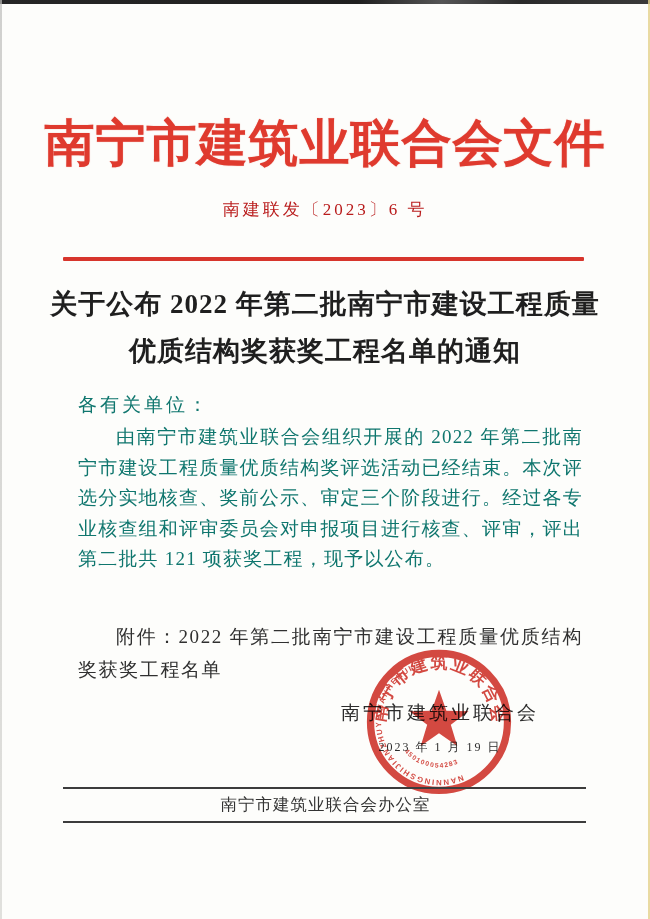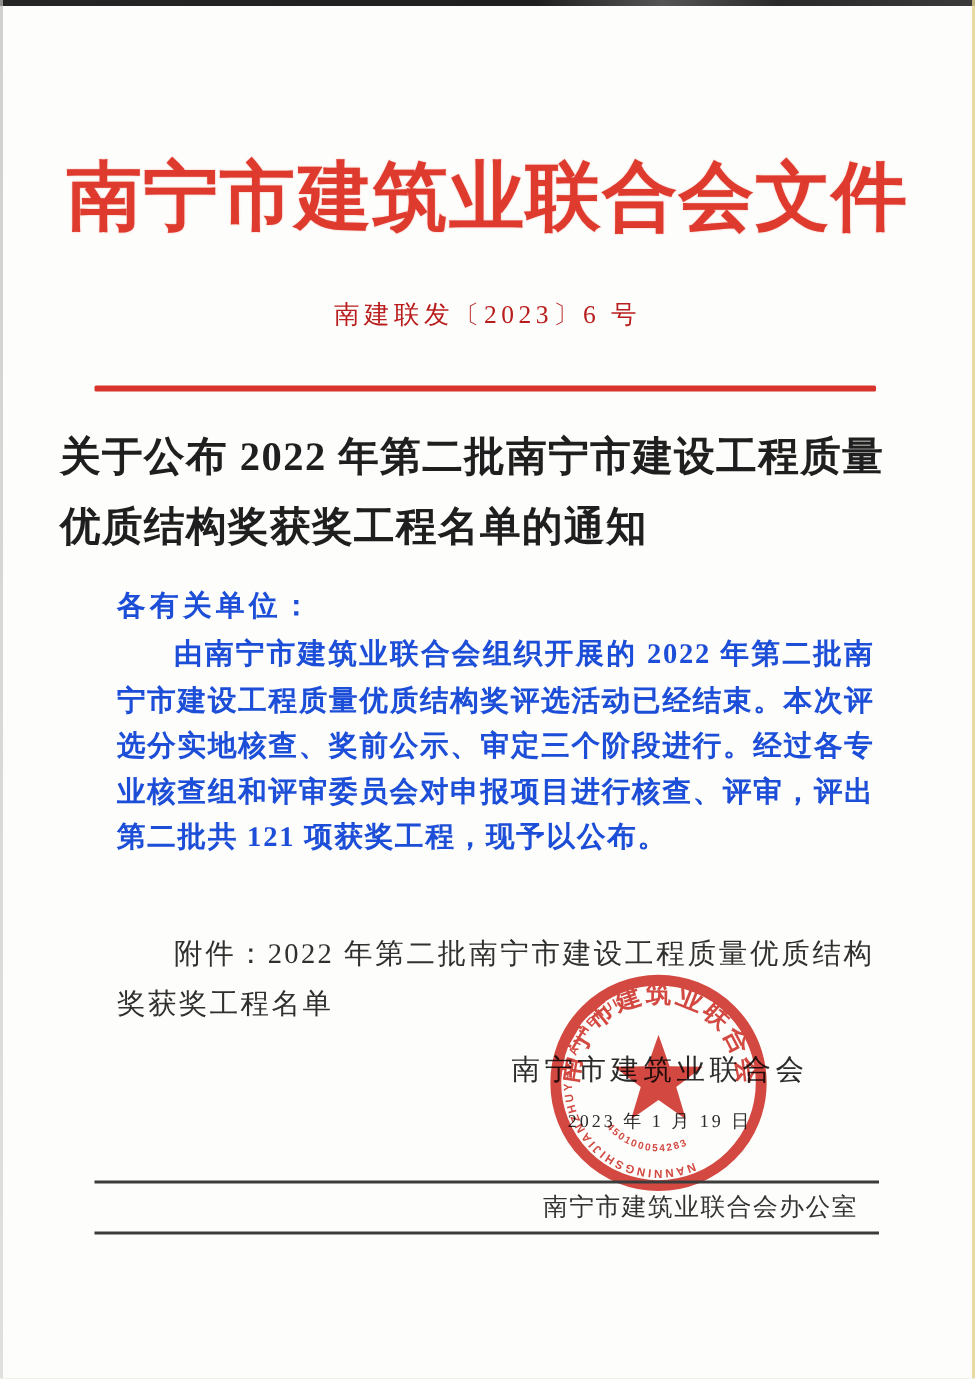--- a/index.html
+++ b/index.html
@@ -22,52 +22,51 @@
   .scan-left-edge{
     position:absolute;top:0;left:0;width:2px;height:100%;
     background:linear-gradient(180deg,#bdbdbb,#d4d4d0);
     opacity:.7;
   }
   .scan-right-edge{
     position:absolute;top:0;right:0;width:2px;height:100%;
     background:#e4d18c;opacity:.8;
   }
   .header-title{
-    position:absolute;top:98px;left:0;width:100%;
+    position:absolute;top:110px;left:0;width:100%;
     text-align:center;
     font-size:50px;font-weight:bold;
     letter-spacing:1px;
     color:#df3a2e;
     text-shadow:0 0 1px rgba(223,58,46,.55);
     white-space:nowrap;
   }
   .doc-number{
     position:absolute;top:198px;left:0;width:100%;
     text-align:center;
     font-size:17px;letter-spacing:3px;
     color:#b91c1c;
   }
   .red-rule{
     position:absolute;top:257px;left:63px;width:521px;height:4px;
     background:#d7352c;
     border-radius:1px;
   }
   .doc-title{
     position:absolute;top:281px;left:40px;width:570px;
-    text-align:left;
+    text-align:center;
     font-size:27px;font-weight:bold;
     line-height:47px;
     letter-spacing:1px;
     color:#1f1f1f;
   }
   .body-block{
     position:absolute;top:390px;left:78px;width:505px;
     font-size:19px;
-    color:#1d4ed8;
-    font-weight:bold;
+    color:#0f766e;
   }
   .salutation{
     letter-spacing:3px;
     line-height:30px;
   }
   .body-paragraph{
     margin-top:2px;
     text-indent:2em;
     text-align:justify;
     letter-spacing:1.2px;
@@ -99,21 +98,21 @@
     position:absolute;top:646px;left:356px;width:166px;height:156px;
     mix-blend-mode:multiply;
     opacity:.88;
   }
   .footer{
     position:absolute;top:787px;left:63px;width:523px;
     border-top:2px solid #3c3c3c;
     border-bottom:2px solid #3c3c3c;
     box-sizing:border-box;
     height:36px;
-    display:flex;justify-content:flex-end;align-items:center;
+    display:flex;justify-content:center;align-items:center;
     padding:0 14px 0 16px;
     font-size:16.5px;letter-spacing:1px;
     color:#333;
   }
 </style>
 </head>
 <body>
 
 <div class="page">
 

